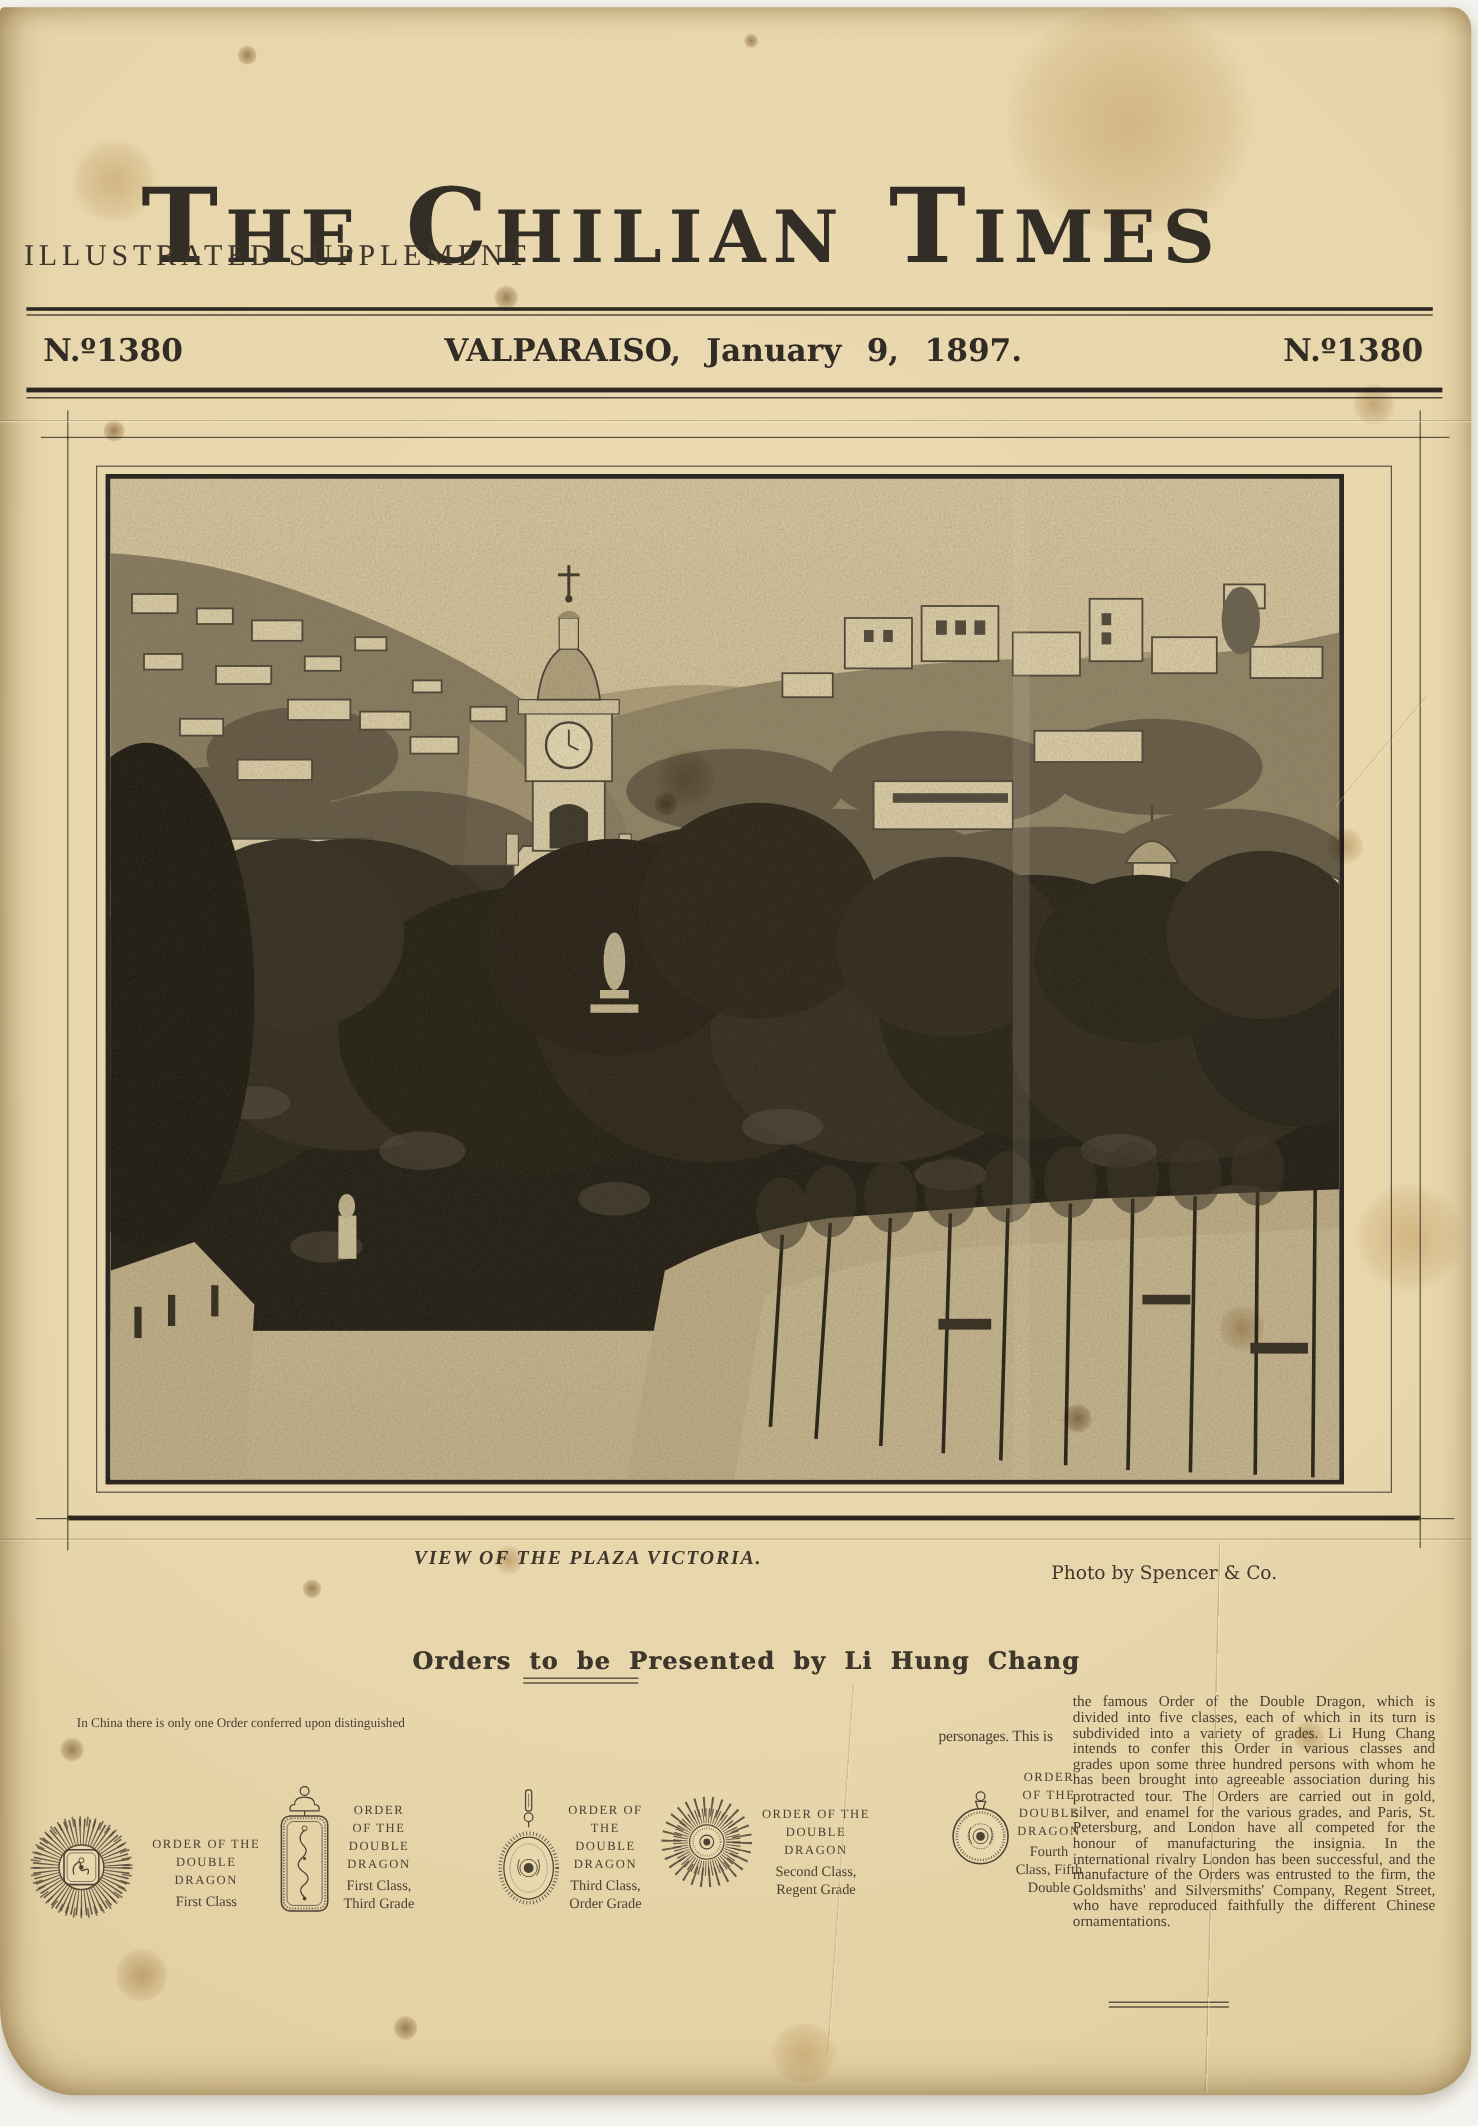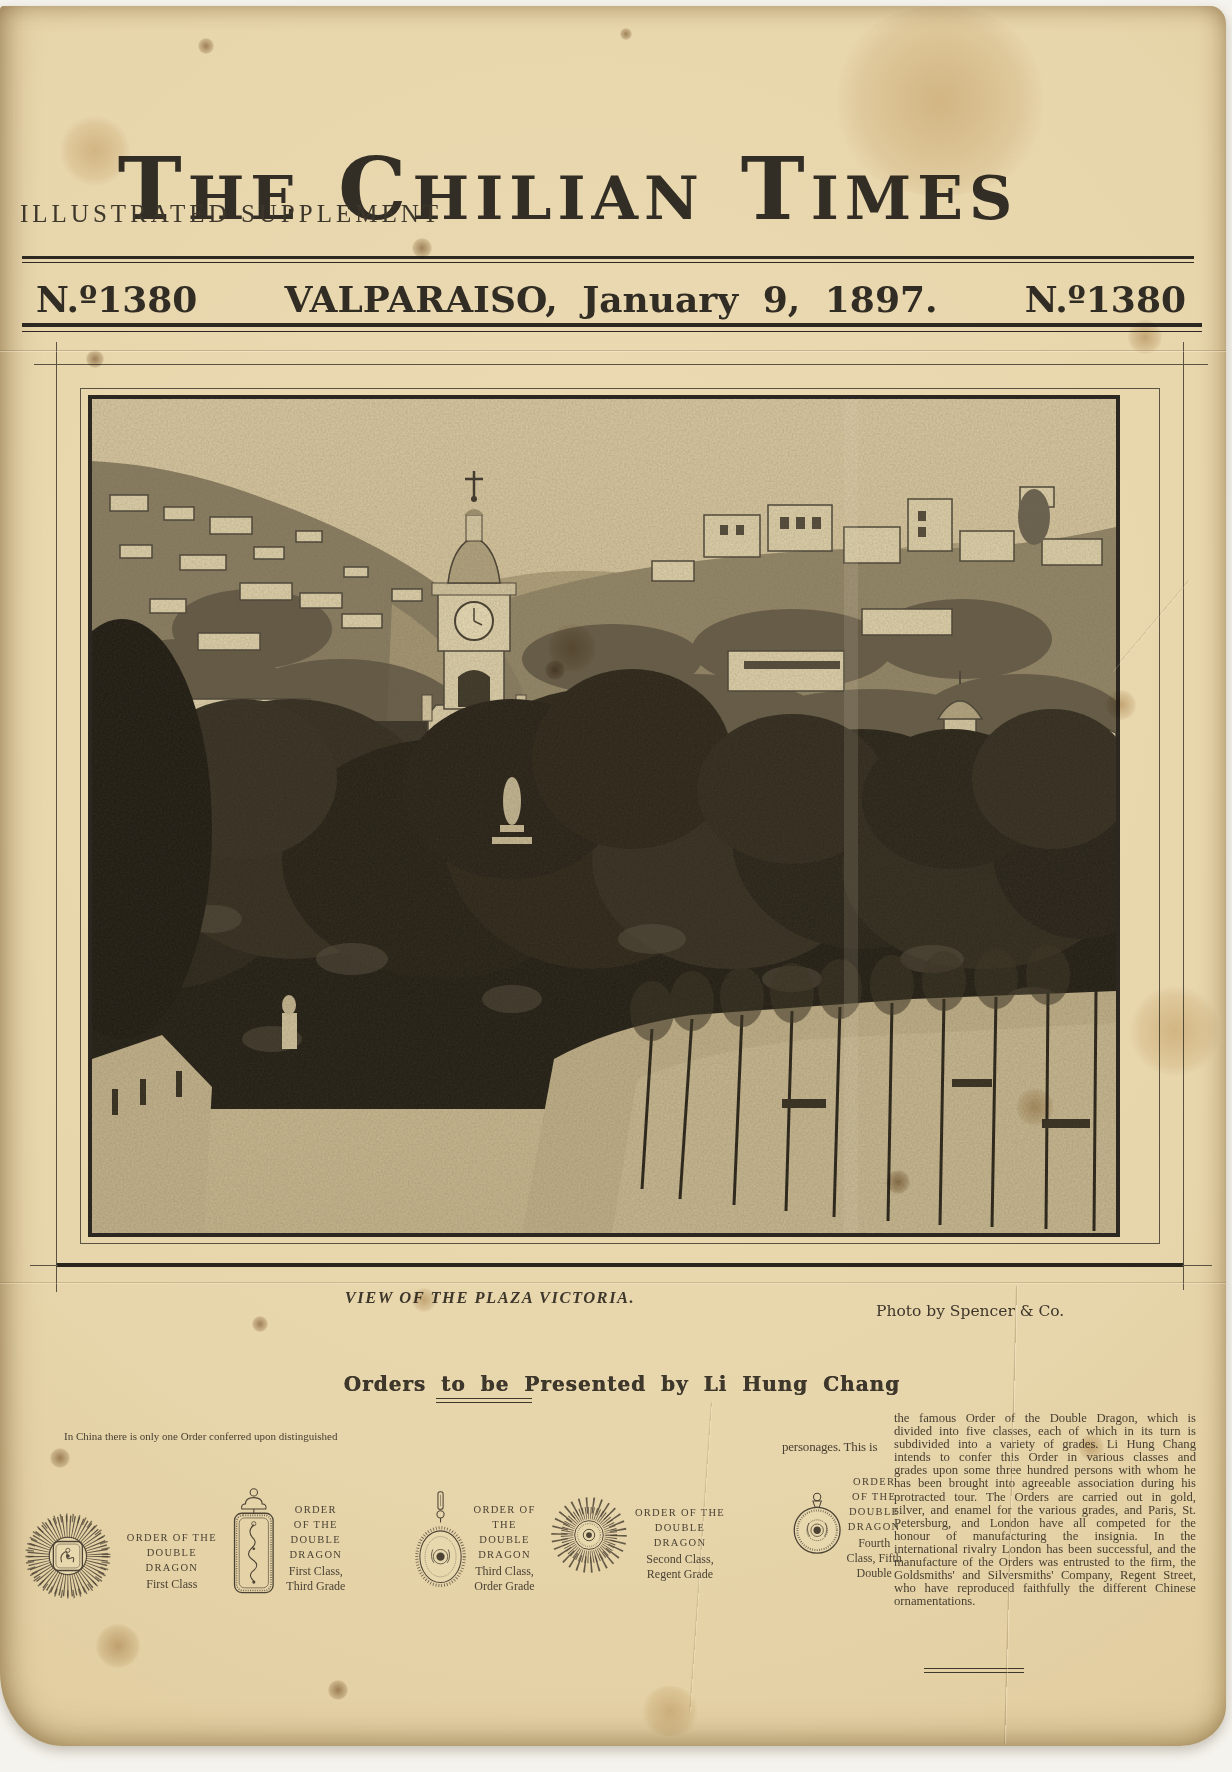--- a/index.html
+++ b/index.html
@@ -17,21 +17,21 @@
   
   .title{left:20px;top:78px;width:1096px;text-align:center;
     font-family:"DejaVu Serif",serif;font-weight:bold;font-size:86px;line-height:1.1;
     font-variant:small-caps;letter-spacing:6px;color:#332e25;}
   .subtitle{left:20px;top:194px;width:1096px;
     font-size:25px;letter-spacing:4px;color:#3c362b;}
   .rule{border-top:3px solid #2d2921;border-bottom:1px solid #2d2921;height:3px;}
   .rule-a{left:22px;top:250px;width:1172px;}
   .rule-b{left:22px;top:317px;width:1180px;border-top-width:4px;height:4px;}
   .dateline{left:36px;top:272px;width:1150px;display:flex;justify-content:space-between;
-    font-family:"DejaVu Serif",serif;font-weight:bold;font-size:36px;color:#322d24;}
+    font-family:"DejaVu Serif",serif;font-weight:bold;font-size:26px;color:#322d24;}
   .dateline .mid{word-spacing:12px;}
   
   .frame-outer{left:56px;top:358px;width:1126px;height:898px;
     border:1px solid #5a5342;border-bottom:4px solid #2a251d;}
   .frame-inner{left:80px;top:382px;width:1078px;height:854px;border:1px solid #5a5342;}
   .tick{background:#5a5342;}
   .photo{left:88px;top:389px;width:1032px;height:842px;border:4px solid #2c2720;
     box-sizing:border-box;background:#d6c59c;}
   .photo svg{display:block;width:100%;height:100%;}
   

